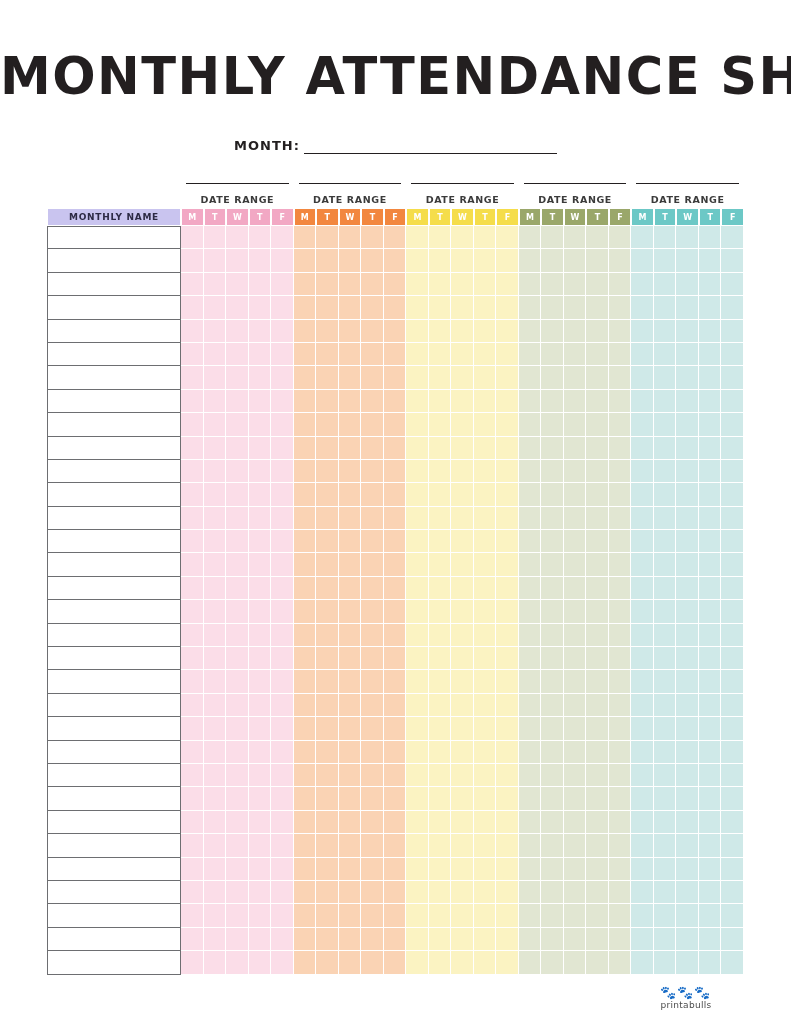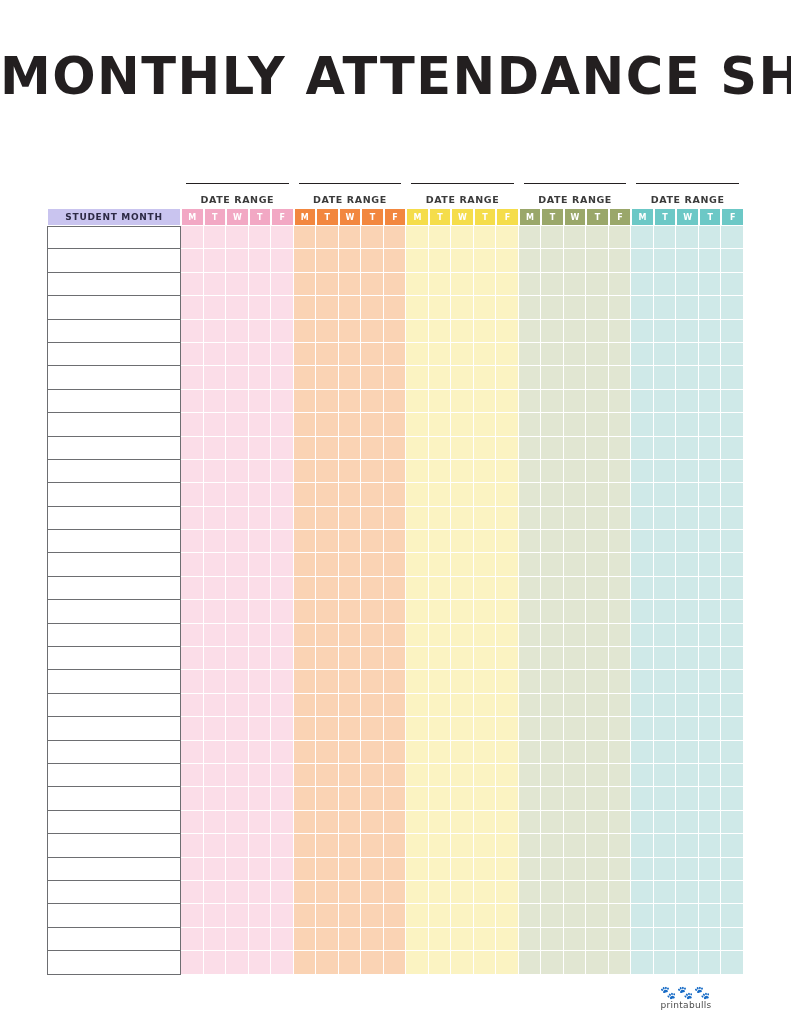--- a/index.html
+++ b/index.html
@@ -183,20 +183,24 @@
     margin-top: 1px;
   }
 </style>
 </head>
 <body>
 
 <div class="page">
 
   <div class="title">MONTHLY ATTENDANCE SHEET</div>
 
+  <div class="month-row">
+    <span class="month-label">MONTH:</span>
+    <span class="month-line"></span>
+  </div>
 
   <div class="sheet">
     <div class="range-row">
       <div class="range-spacer"></div>
       <div id="range-cells-host" style="display:flex;">
           <div class="range-cell">
             <div class="line"></div>
             <span>DATE RANGE</span>
           </div>
           <div class="range-cell">
@@ -212,21 +216,21 @@
             <span>DATE RANGE</span>
           </div>
           <div class="range-cell">
             <div class="line"></div>
             <span>DATE RANGE</span>
           </div>
         </div>
     </div>
 
     <div class="head-row">
-      <div class="student-head">STUDENT MONTH</div>
+      <div class="student-head">MONTHLY NAME</div>
       <div id="day-cells-host" style="display:flex;">
           <div class="day-cell" style="background: rgb(242, 168, 196);">M</div>
           <div class="day-cell" style="background: rgb(242, 168, 196);">T</div>
           <div class="day-cell" style="background: rgb(242, 168, 196);">W</div>
           <div class="day-cell" style="background: rgb(242, 168, 196);">T</div>
           <div class="day-cell" style="background: rgb(242, 168, 196);">F</div>
           <div class="day-cell" style="background: rgb(242, 135, 63);">M</div>
           <div class="day-cell" style="background: rgb(242, 135, 63);">T</div>
           <div class="day-cell" style="background: rgb(242, 135, 63);">W</div>
           <div class="day-cell" style="background: rgb(242, 135, 63);">T</div>

